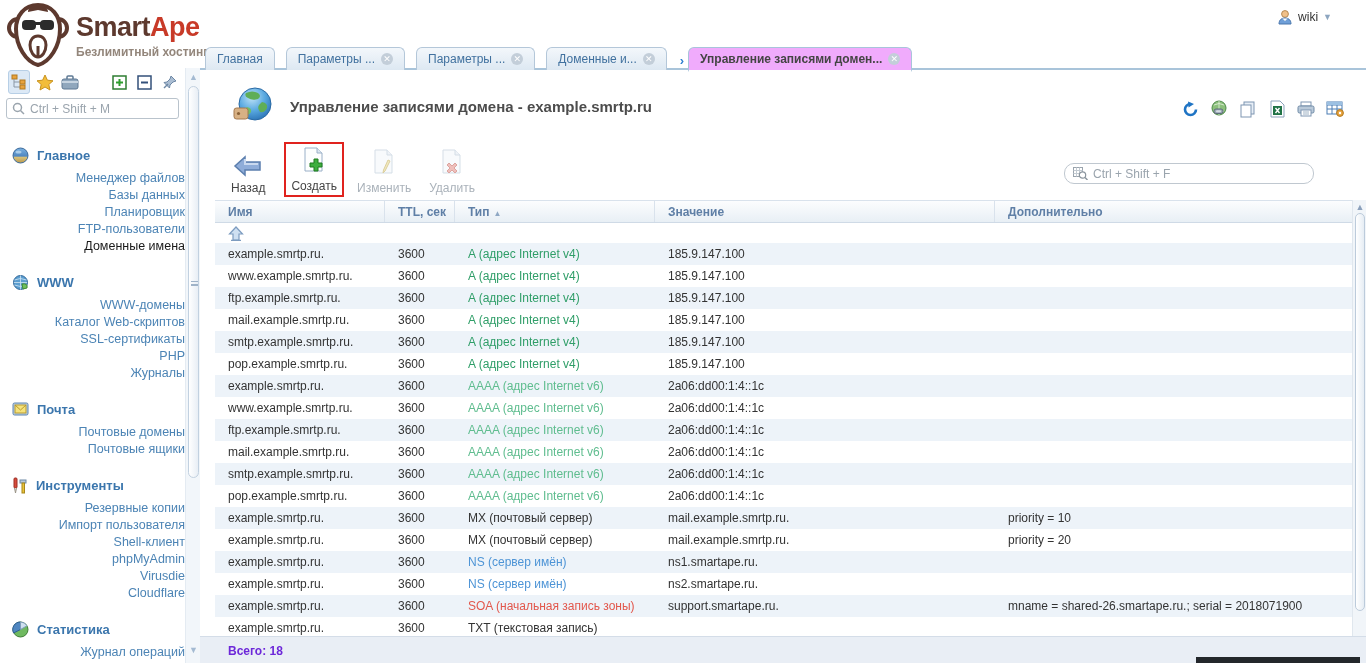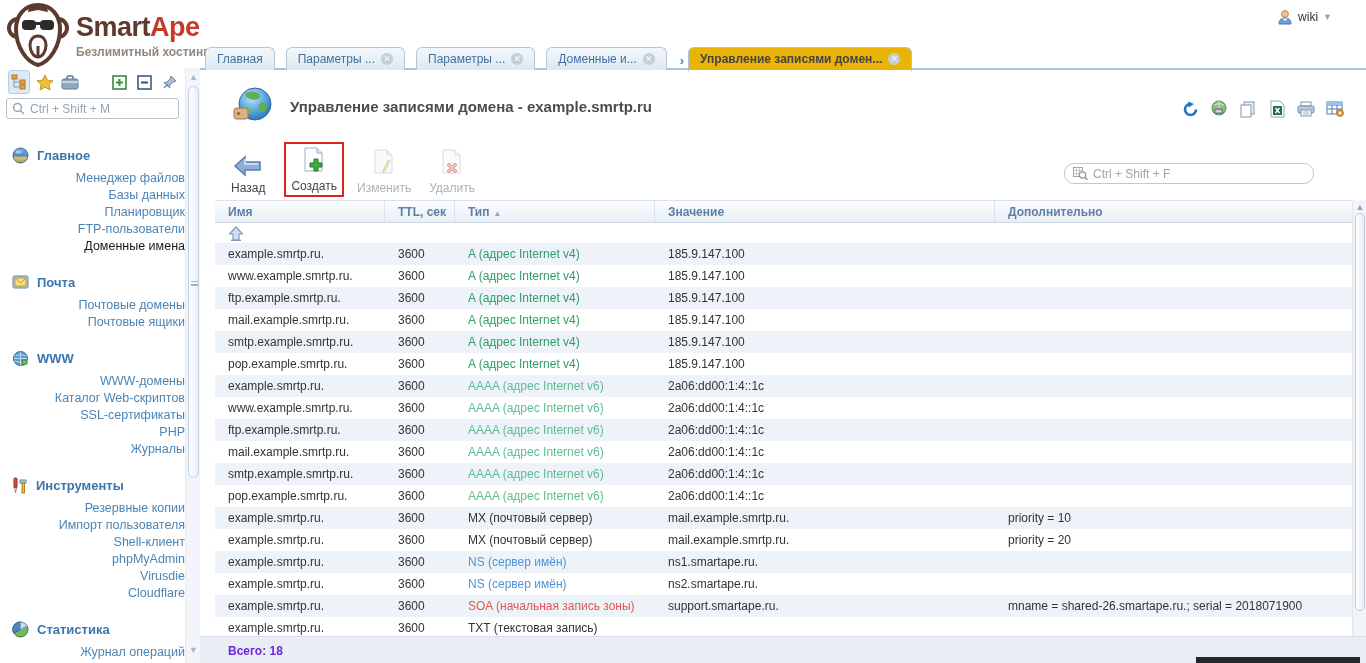--- a/index.html
+++ b/index.html
@@ -39,21 +39,21 @@
   .side-grip { position:absolute; left:2px; top:194px; width:7px; border-top:1px solid #9fb3c8; border-bottom:1px solid #9fb3c8; height:5px; }
   .side-grip::after { content:""; position:absolute; left:0; top:2px; width:7px; border-top:1px solid #9fb3c8; }
 
   
   .tabbar { position:absolute; left:200px; top:46px; right:0; height:24px; }
   .tabbar::after { content:""; position:absolute; left:0; right:0; bottom:0; border-bottom:2px solid #a9c4da; z-index:1; }
   .tabs { position:absolute; left:5px; bottom:0; display:flex; align-items:flex-end; z-index:2; }
   .tab { height:23px; display:flex; align-items:center; gap:6px; padding:0 11px; margin-right:11px;
     background:linear-gradient(#f3f7fb,#dde8f2); border:1px solid #b4c7d9; border-bottom:none;
     border-radius:6px 6px 0 0; color:#41719f; cursor:pointer; white-space:nowrap; }
-  .tab.active { background:#eab308; color:#444; font-weight:bold; height:25px; border-color:#a9c4da; border-bottom:2px solid #fff; margin-bottom:-2px; z-index:3; }
+  .tab.active { background:#f0abfc; color:#444; font-weight:bold; height:25px; border-color:#a9c4da; border-bottom:2px solid #fff; margin-bottom:-2px; z-index:3; }
   .tab-close { width:12px; height:12px; border-radius:50%; background:#c3ced9; color:#fff; font-size:9px; line-height:12px; text-align:center; cursor:pointer; font-weight:normal; }
   .tab-ovf { color:#2f7fd0; font-weight:bold; font-size:13px; padding:0 4px 2px 2px; cursor:pointer; }
 
   
   .main { position:absolute; left:200px; top:70px; right:0; bottom:0; background:#fff; }
   .titlebar { position:absolute; left:32px; top:16px; display:flex; align-items:center; gap:16px; }
   .page-title { font-size:15px; font-weight:bold; color:#4c4c4c; }
   .head-actions { position:absolute; right:22px; top:30px; display:flex; align-items:center; gap:11px; }
   .head-actions .hicon { width:18px; height:18px; display:flex; align-items:center; justify-content:center; cursor:pointer; }
 
@@ -203,50 +203,50 @@
           <div class="menu-item">Менеджер файлов</div>
           <div class="menu-item">Базы данных</div>
           <div class="menu-item">Планировщик</div>
           <div class="menu-item">FTP-пользователи</div>
           <div class="menu-item active">Доменные имена</div>
         </div>
       </div>
       <div class="menu-section">
         <div class="menu-head">
           <span>
-            <svg width="17" height="14" viewBox="0 0 17 14">
-              <rect x="1" y="1" width="15" height="12" rx="1.5" fill="#b9cfe4" stroke="#5f84ad"></rect>
-              <rect x="3" y="3" width="11" height="8" fill="#f5e27a" stroke="#b99b2e"></rect>
-              <path d="M3 3 L8.5 8 L14 3" fill="none" stroke="#b99b2e"></path>
-            </svg>
-          </span>
-          <span>Почта</span>
-        </div>
-        <div class="menu-items">
-          <div class="menu-item">Почтовые домены</div>
-          <div class="menu-item">Почтовые ящики</div>
-        </div>
-      </div>
-      <div class="menu-section">
-        <div class="menu-head">
-          <span>
             <svg width="17" height="17" viewBox="0 0 17 17">
               <circle cx="8.5" cy="8.5" r="7" fill="#5c9ed0" stroke="#33699b"></circle>
               <path d="M2.5 6 Q8.5 3 14.5 6 M2.5 11 Q8.5 14 14.5 11 M8.5 1.5 V15.5 M2 8.5 H15" stroke="#cfe4f2" stroke-width="0.8" fill="none"></path>
               <path d="M10 10 Q16 9 15 14 L11 15 Z" fill="#6fbf5e" stroke="#3f8a34"></path>
             </svg>
           </span>
           <span>WWW</span>
         </div>
         <div class="menu-items">
           <div class="menu-item">WWW-домены</div>
           <div class="menu-item">Каталог Web-скриптов</div>
           <div class="menu-item">SSL-сертификаты</div>
           <div class="menu-item">PHP</div>
           <div class="menu-item">Журналы</div>
+        </div>
+      </div>
+      <div class="menu-section">
+        <div class="menu-head">
+          <span>
+            <svg width="17" height="14" viewBox="0 0 17 14">
+              <rect x="1" y="1" width="15" height="12" rx="1.5" fill="#b9cfe4" stroke="#5f84ad"></rect>
+              <rect x="3" y="3" width="11" height="8" fill="#f5e27a" stroke="#b99b2e"></rect>
+              <path d="M3 3 L8.5 8 L14 3" fill="none" stroke="#b99b2e"></path>
+            </svg>
+          </span>
+          <span>Почта</span>
+        </div>
+        <div class="menu-items">
+          <div class="menu-item">Почтовые домены</div>
+          <div class="menu-item">Почтовые ящики</div>
         </div>
       </div>
       <div class="menu-section">
         <div class="menu-head">
           <span>
             <svg width="16" height="17" viewBox="0 0 16 17">
               <rect x="2" y="1" width="3" height="10" rx="1" fill="#d64b3c" stroke="#9c2f24"></rect>
               <path d="M2.5 11 L3.5 16 L4.5 11" fill="#e8e2d8" stroke="#9a9488"></path>
               <rect x="8" y="3" width="6" height="3" fill="#b9c9d9" stroke="#6f8aa6"></rect>
               <rect x="10" y="6" width="2.5" height="10" fill="#e8c23a" stroke="#a8871a"></rect>

